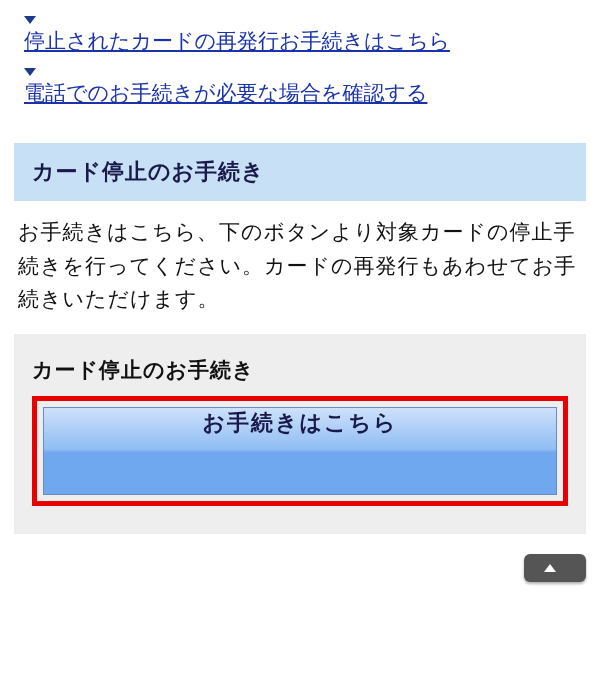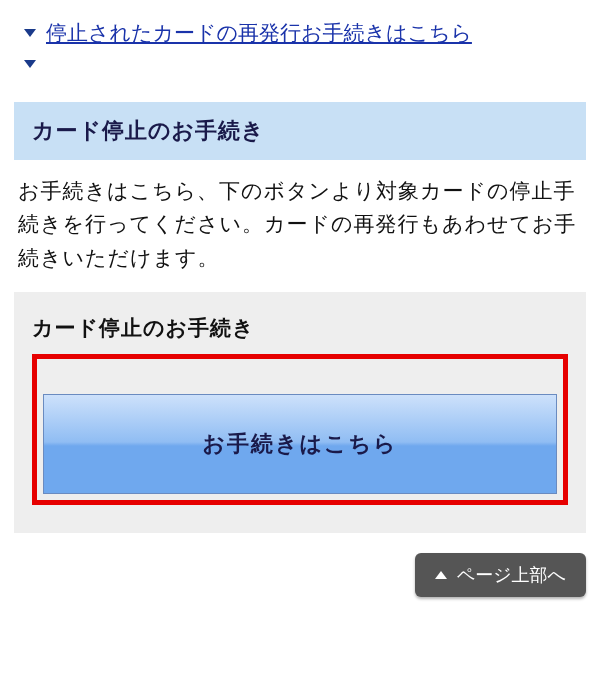--- a/index.html
+++ b/index.html
@@ -1,44 +1,45 @@
 <!DOCTYPE html>
 <html><head>
 <meta charset="utf-8">
 <style>
   * { box-sizing: border-box; margin: 0; padding: 0; }
   html, body { width: 600px; height: 680px; font-family: "Hiragino Kaku Gothic Pro", "Meiryo", sans-serif; background: #fff; }
   .page { padding: 0; }
   .links { padding: 16px 24px 8px 24px; }
-  .link-row { display: flex; align-items: center; margin-bottom: 10px; }
+  .link-row { display: flex; align-items: flex-start; margin-bottom: 10px; flex-direction: column; }
   .caret { width: 0; height: 0; border-left: 6px solid transparent; border-right: 6px solid transparent; border-top: 8px solid #1a3a8a; margin-right: 10px; flex-shrink: 0; }
   .link-text { color: #1a33aa; text-decoration: underline; font-size: 21px; line-height: 1.6; cursor: pointer; }
   .section-header { background: #c8e0f5; padding: 14px 18px; margin: 16px 14px 14px 14px; }
   .section-header-text { font-size: 22px; font-weight: bold; color: #1a1a4a; letter-spacing: 1px; }
   .body-text { font-size: 21px; line-height: 1.6; color: #111; padding: 0 18px 18px 18px; letter-spacing: 1px; }
   .gray-panel { background: #eee; margin: 0 14px; padding: 22px 18px 28px 18px; }
   .panel-title { font-size: 21px; font-weight: bold; color: #111; margin-bottom: 12px; letter-spacing: 1px; }
   .highlight-box { border: 5px solid #e60000; padding: 6px; }
-  .blue-button { width: 100%; height: 100px; border: 1px solid #6a8bc0; background: linear-gradient(to bottom, #cde1fb 0%, #90bdf3 48%, #6fa8ee 52%, #6fa8ee 100%); display: flex; align-items: center; justify-content: center; font-size: 22px; font-weight: bold; color: #1a1a4a; letter-spacing: 2px; cursor: pointer; margin-top: 29px; }
+  .blue-button { width: 100%; height: 88px; border: 1px solid #6a8bc0; background: linear-gradient(to bottom, #cde1fb 0%, #90bdf3 48%, #6fa8ee 52%, #6fa8ee 100%); display: flex; align-items: flex-start; justify-content: center; font-size: 22px; font-weight: bold; color: #1a1a4a; letter-spacing: 2px; cursor: pointer; }
   .top-pill-wrap { display: flex; justify-content: flex-end; padding: 20px 14px 8px 14px; }
   .top-pill { background: #555; color: #fff; border-radius: 6px; padding: 10px 20px; font-size: 18px; display: flex; align-items: center; cursor: pointer; box-shadow: 0 2px 3px rgba(0,0,0,0.3); }
   .chev-up { width: 0; height: 0; border-left: 6px solid transparent; border-right: 6px solid transparent; border-bottom: 8px solid #fff; margin-right: 10px; }
 </style>
 </head>
 <body>
 
 <div class="page">
 
   <div class="links">
     <div class="link-row">
       <span class="caret"></span>
       <span class="link-text">停止されたカードの再発行お手続きはこちら</span>
     </div>
     <div class="link-row">
       <span class="caret"></span>
+      <span class="link-text">電話でのお手続きが必要な場合を確認する</span>
     </div>
   </div>
 
   <div class="section-header">
     <div class="section-header-text">カード停止のお手続き</div>
   </div>
 
   <div class="body-text">お手続きはこちら、下のボタンより対象カードの停止手続きを行ってください。カードの再発行もあわせてお手続きいただけます。</div>
 
   <div class="gray-panel">
@@ -46,18 +47,17 @@
     <div class="highlight-box">
       <div class="blue-button">
         <span>お手続きはこちら</span>
       </div>
     </div>
   </div>
 
   <div class="top-pill-wrap">
     <div class="top-pill">
       <span class="chev-up"></span>
-      <span>ページ上部へ</span>
     </div>
   </div>
 
 
 </div>
 
 </body></html>

